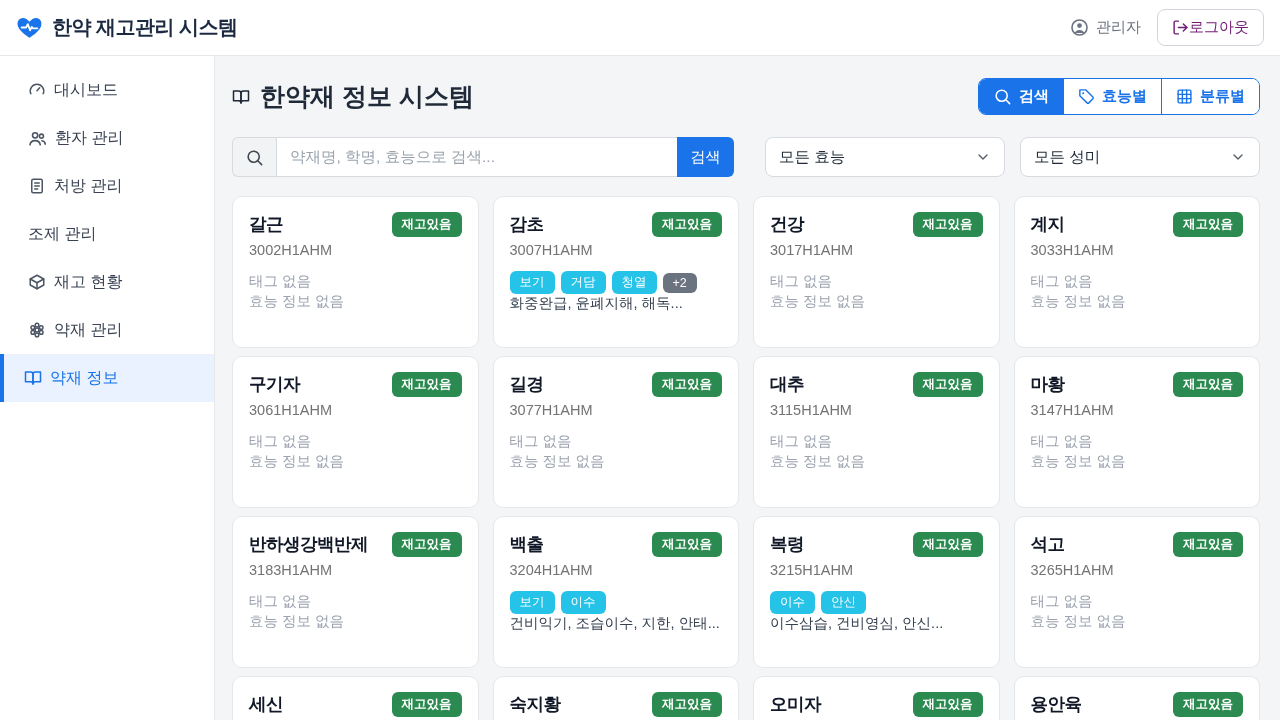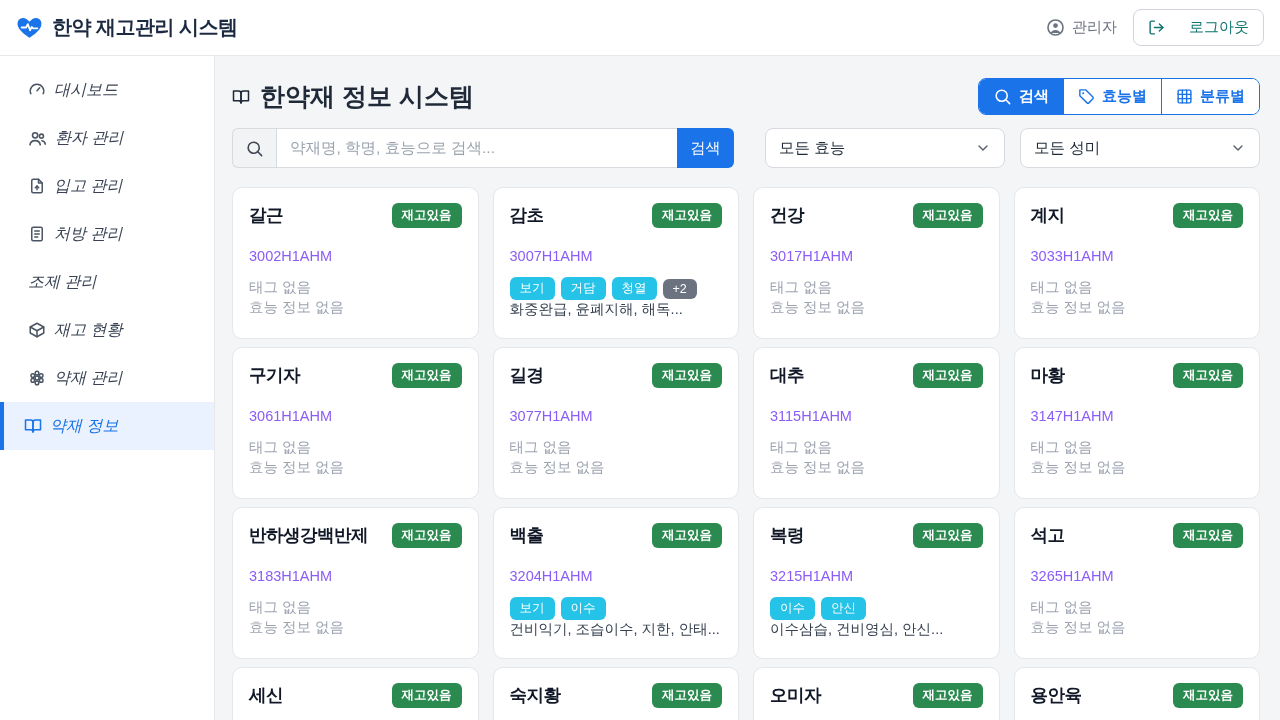--- a/index.html
+++ b/index.html
@@ -7,49 +7,49 @@
   body { font-family:"Liberation Sans","DejaVu Sans",sans-serif; background:#ffffff; color:#1f2937; }
   .page { width:1280px; height:720px; display:flex; flex-direction:column; overflow:hidden; }
 
   
   .topbar { height:56px; flex:0 0 56px; display:flex; align-items:center; justify-content:space-between;
             padding:0 16px; background:#fff; border-bottom:1px solid #e6e8eb; }
   .brand { display:flex; align-items:flex-end; gap:9px; }
   .brand-title { font-size:20px; font-weight:bold; color:#1b2a41; letter-spacing:-0.5px; }
   .top-right { display:flex; align-items:center; gap:16px; }
   .user-chip { display:flex; align-items:center; gap:7px; color:#6b7280; font-size:15px; }
-  .logout-btn { display:flex; align-items:center; gap:24px; border:1px solid #d1d5db; border-radius:8px;
-                background:#fff; padding:8px 14px; font-size:15px; color:#0f766e; cursor:pointer;
+  .logout-btn { display:flex; align-items:center; gap:0; border:1px solid #d1d5db; border-radius:8px;
+                background:#fff; padding:8px 14px; font-size:15px; color:#701a75; cursor:pointer;
                 font-family:Liberation Serif, serif; }
   .icon { display:inline-flex; align-items:center; justify-content:center; }
   .icon svg { display:block; }
 
   
   .shell { flex:1; display:flex; min-height:0; }
   .sidebar { width:215px; flex:0 0 215px; background:#fff; border-right:1px solid #e6e8eb; padding-top:10px; }
   .side-item { height:48px; display:flex; align-items:center; gap:8px; padding-left:24px;
-               font-size:16px; color:#3a4354; cursor:pointer; border-left:4px solid transparent;font-style:italic; }
+               font-size:16px; color:#3a4354; cursor:pointer; border-left:4px solid transparent; }
   .side-item .icon { color:#4b5563; }
   .side-item.active { background:#e9f2fe; color:#1a73e8; border-left-color:#1a73e8; padding-left:20px; }
   .side-item.active .icon { color:#1a73e8; }
 
   .main { flex:1; background:#f3f5f7; padding:22px 20px 0 17px; overflow:hidden; }
 
   
   .title-row { display:flex; align-items:center; justify-content:space-between; }
   .page-title { display:flex; align-items:center; gap:10px; font-size:25px; font-weight:bold; color:#1f2937; }
   .page-title .icon { color:#1f2937; }
   .tab-group { display:flex; border:1px solid #1a73e8; border-radius:8px; overflow:hidden; background:#fff; }
   .tab-btn { display:flex; align-items:center; gap:7px; padding:8px 14px; font-size:15px; color:#1a73e8;
              background:#fff; border:none; border-left:1px solid #1a73e8; cursor:pointer; font-family:inherit; font-weight:bold;}
   .tab-btn:first-child { border-left:none; }
   .tab-btn.active { background:#1a73e8; color:#fff; }
 
   
-  .controls-row { display:flex; align-items:center; margin-top:13px; }
+  .controls-row { display:flex; align-items:center; margin-top:22px; }
   .search-group { display:flex; width:502px; height:40px; }
   .search-icon-cell { width:44px; background:#f1f3f5; border:1px solid #d7dbe0; border-right:none;
                       border-radius:6px 0 0 6px; display:flex; align-items:center; justify-content:center; color:#3f4750; }
   .search-input { flex:1; border:1px solid #d7dbe0; border-right:none; padding:0 13px; font-size:15.5px;
                   color:#1f2937; outline:none; font-family:inherit; background:#fff; }
   .search-input::placeholder { color:#9aa3ad; }
   .search-btn { width:57px; background:#1a73e8; color:#fff; border:none; border-radius:0 6px 6px 0;
                 font-size:15px; cursor:pointer; font-family:inherit; }
   .select-box { width:240px; height:40px; background:#fff; border:1px solid #d7dbe0; border-radius:8px;
                 display:flex; align-items:center; justify-content:space-between; padding:0 13px;
@@ -58,21 +58,21 @@
   .sel-1 { margin-left:auto; }
   .sel-2 { margin-left:15px; }
 
   
   .card-grid { margin-top:19px; display:grid; grid-template-columns:repeat(4,1fr); gap:8px 14px; }
   .card { background:#fff; border:1px solid #e4e7eb; border-radius:10px; padding:15px 16px; height:152px; }
   .card-head { display:flex; align-items:flex-start; justify-content:space-between; }
   .card-name { font-size:17.5px; font-weight:bold; color:#111827; letter-spacing:-0.5px; }
   .stock-badge { background:#2b8a50; color:#fff; font-size:12.5px; font-weight:bold; padding:4px 10px;
                  border-radius:6px; white-space:nowrap; }
-  .card-code { margin-top:20px; font-size:14.5px; color:#8b5cf6; }
+  .card-code { margin-top:5px; font-size:14.5px; color:#737373; }
   .card-tags { margin-top:13px; display:flex; gap:6px; align-items:center; min-height:21px; }
   .muted { font-size:14.5px; color:#9ca3af; }
   .tag-chip { background:#25c3e8; color:#fff; font-size:12.5px; font-weight:normal; padding:3px 10px; border-radius:6px; }
   .tag-chip.more { background:#6b7280; }
   .card-eff { font-size:14.5px; color:#374151; white-space:nowrap; overflow:hidden; }
   .card-eff.muted { color:#9ca3af; }
 </style>
 </head>
 <body>
 
@@ -127,31 +127,20 @@
         <div class="side-item">
           <span class="icon">
             <svg width="19" height="19" viewBox="0 0 24 24" fill="none" stroke="currentColor" stroke-width="2" stroke-linecap="round" stroke-linejoin="round">
               <circle cx="9" cy="8" r="3.3"></circle>
               <path d="M2.5 20c.5-3.5 3-5.3 6.5-5.3s6 1.8 6.5 5.3"></path>
               <circle cx="17" cy="9" r="2.5"></circle>
               <path d="M17.5 14.8c2.4.3 4 1.8 4.3 4.4"></path>
             </svg>
           </span>
           <span>환자 관리</span>
-        </div>
-        <div class="side-item">
-          <span class="icon">
-            <svg width="18" height="18" viewBox="0 0 24 24" fill="none" stroke="currentColor" stroke-width="2" stroke-linecap="round" stroke-linejoin="round">
-              <path d="M14 3H7a2 2 0 0 0-2 2v14a2 2 0 0 0 2 2h10a2 2 0 0 0 2-2V8z"></path>
-              <path d="M14 3v5h5"></path>
-              <path d="M12 17v-5"></path>
-              <path d="M9.7 14.3L12 12l2.3 2.3"></path>
-            </svg>
-          </span>
-          <span>입고 관리</span>
         </div>
         <div class="side-item">
           <span class="icon">
             <svg width="18" height="18" viewBox="0 0 24 24" fill="none" stroke="currentColor" stroke-width="2" stroke-linecap="round" stroke-linejoin="round">
               <rect x="5" y="3" width="14" height="18" rx="2"></rect>
               <line x1="9" y1="8" x2="15" y2="8"></line>
               <line x1="9" y1="12" x2="15" y2="12"></line>
               <line x1="9" y1="16" x2="13" y2="16"></line>
             </svg>
           </span>

